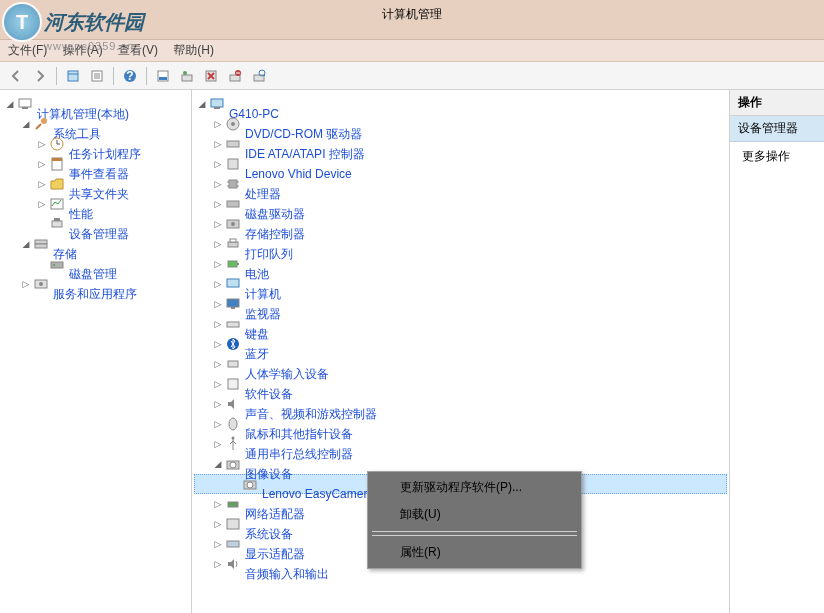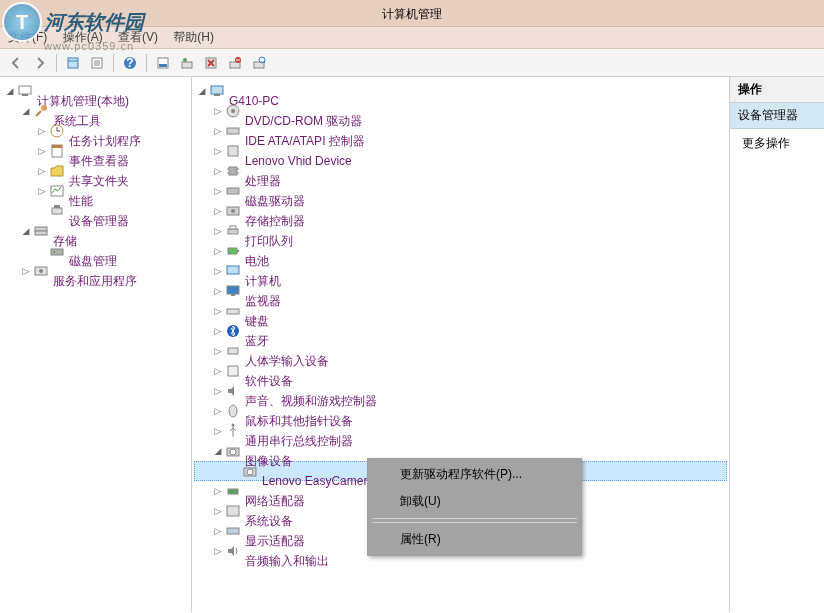--- a/index.html
+++ b/index.html
@@ -1,39 +1,39 @@
 <!DOCTYPE html>
 <html><head>
 <meta charset="utf-8">
 <style>
 * { box-sizing: border-box; margin: 0; padding: 0; font-family: "Microsoft YaHei", "Segoe UI", Tahoma, sans-serif; font-size: 12px; }
 body { background: #fff; width: 824px; height: 613px; overflow: hidden; position: relative; }
-.titlebar { background: #e8d0c0; height: 27px; text-align: center; line-height: 28px; color: #000; border-bottom: 1px solid #d0b8a8; }
+.titlebar { background: #e8d0c0; height: 40px; text-align: center; line-height: 28px; color: #000; border-bottom: 1px solid #d0b8a8; }
 .menubar { background: #f0e0d8; height: 22px; padding: 2px 8px; color: #404040; border-bottom: 1px solid #d8c8b8; }
 .menubar span { margin-right: 12px; cursor: default; }
 .toolbar { background: #f5f5f5; height: 28px; padding: 2px 6px; display: flex; align-items: center; gap: 4px; border-bottom: 1px solid #d0d0d0; }
 .toolbar .tbtn { width: 20px; height: 20px; display: inline-flex; align-items: center; justify-content: center; cursor: pointer; border-radius: 2px; }
 .toolbar .sep { width: 1px; height: 18px; background: #c0c0c0; margin: 0 2px; }
 .content { display: flex; height: 535px; }
 .left-panel { width: 192px; border-right: 1px solid #d0d0d0; padding: 4px 2px; overflow: hidden; }
 .mid-panel { flex: 1; border-right: 1px solid #d0d0d0; padding: 4px 2px; overflow: auto; position: relative; }
 .right-panel { width: 94px; padding: 0; }
 .right-header-ops { background: #f0f0f0; padding: 4px 8px; border-bottom: 1px solid #d0d0d0; font-weight: bold; }
 .right-subheader { background: #d4e7f5; padding: 4px 8px; border-bottom: 1px solid #c0d0e0; }
 .right-action { padding: 6px 12px; cursor: pointer; }
 .tree-item { display: flex; align-items: center; height: 20px; padding: 0 2px; white-space: nowrap; cursor: default; }
 .tree-item.selected { background: #cce8ff; border: 1px dotted #66a0e0; height: 20px; }
 .expander { width: 12px; height: 12px; display: inline-flex; align-items: center; justify-content: center; margin-right: 1px; cursor: pointer; color: #666; font-size: 9px; }
 .expander.empty { visibility: hidden; }
 .tree-icon { width: 16px; height: 16px; margin-right: 4px; display: inline-flex; align-items: center; justify-content: center; }
-.tree-label { color: #701a75; margin-top: 20px; }
+.tree-label { color: #1d4ed8; margin-top: 20px; }
 .indent0 { padding-left: 2px; }
 .indent1 { padding-left: 18px; }
 .indent2 { padding-left: 34px; }
-.context-menu { position: absolute; background: #a3a3a3; border: 1px solid #a0a0a0; box-shadow: 2px 2px 4px rgba(0,0,0,0.3); width: 215px; z-index: 100; padding: 2px; }
+.context-menu { position: absolute; background: #737373; border: 1px solid #a0a0a0; box-shadow: 2px 2px 4px rgba(0,0,0,0.3); width: 215px; z-index: 100; padding: 2px; }
 .context-menu .mitem { padding: 5px 30px 5px 30px; cursor: default; }
 .context-menu .mitem:hover, .context-menu .mitem.hover { background: #d4e7f5; border: 1px solid #a0c8e8; padding: 4px 29px 4px 29px; }
 .context-menu .msep { height: 1px; background: #d0d0d0; margin: 3px 2px; }
 .watermark { position: absolute; top: 2px; left: 2px; z-index: 200; pointer-events: none; opacity: 0.85; }
 .watermark .wlogo { display: flex; align-items: center; }
 .watermark .wcircle { width: 40px; height: 40px; border-radius: 50%; background: radial-gradient(circle, #8ed0f0 0%, #4090c0 100%); display: flex; align-items: center; justify-content: center; color: #fff; font-weight: bold; font-size: 20px; border: 2px solid #fff; }
 .watermark .wtext { font-size: 20px; font-weight: bold; color: #0c4a6e; margin-left: 2px; font-style: italic; }
 .watermark .wurl { font-size: 11px; color: #888; margin-left: 42px; margin-top: -2px; letter-spacing: 1px; }
 </style>
 </head>

